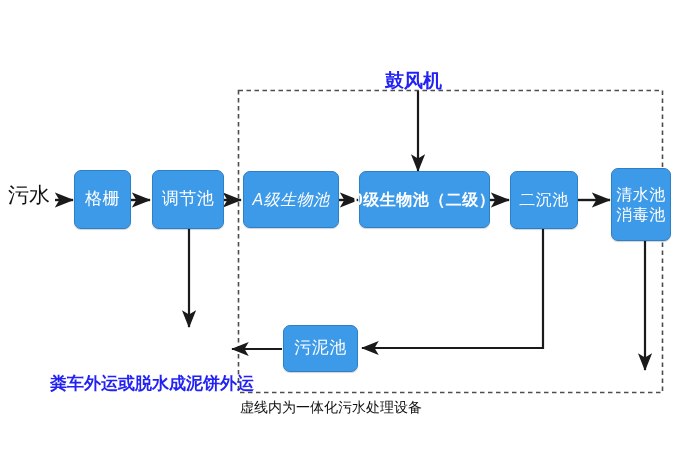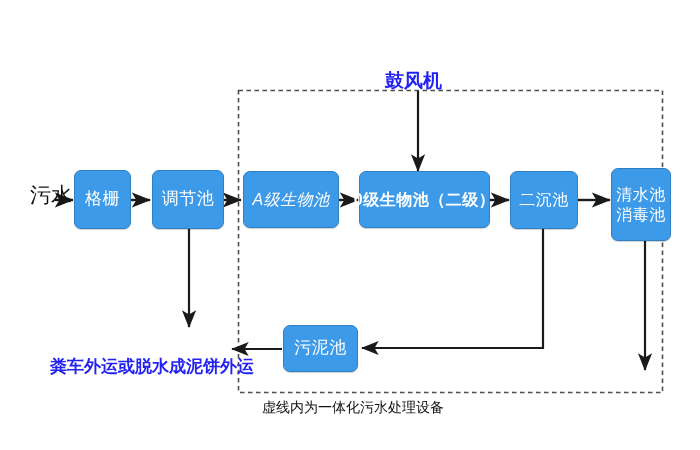--- a/index.html
+++ b/index.html
@@ -40,21 +40,21 @@
     letter-spacing: 0.5px;
     white-space: nowrap;
     box-shadow: 0 1px 1px rgba(0,0,0,0.18);
   }
   .node .line2 { display: block; }
   .label {
     position: absolute;
     white-space: nowrap;
     line-height: 1.2;
   }
-  .label.black { color: #111111; margin-left: 22px; }
+  .label.black { color: #111111; }
   .label.blue  { color: #2222f5; margin-top: 20px; }
 </style>
 </head>
 <body>
 
 <div id="canvas">
 
   <svg class="layer" viewBox="0 0 700 450" xmlns="http://www.w3.org/2000/svg">
     <defs>
       <marker id="arrowhead" markerWidth="9" markerHeight="9" refX="7.6" refY="3.2" orient="auto" markerUnits="strokeWidth">
@@ -113,18 +113,18 @@
   </div>
 
   <div class="node" style="left:283px; top:325px; width:75px; height:47px; font-size:17px;">
     <span>污泥池</span>
   </div>
 
   <div class="label black" style="left:8px; top:182px; font-size:21px;">污水</div>
 
   <div class="label blue" style="left:385px; top:50px; font-size:19px; font-weight:bold;">鼓风机</div>
 
-  <div class="label blue" style="left:50px; top:337px; font-size:17px; font-weight:bold;text-align:right;">粪车外运或脱水成泥饼外运</div>
+  <div class="label blue" style="left:50px; top:354px; font-size:17px; font-weight:bold;text-align:right;">粪车外运或脱水成泥饼外运</div>
 
   <div class="label black" style="left:240px; top:399px; font-size:14px;">虚线内为一体化污水处理设备</div>
 
 
 </div>
 
 </body></html>

